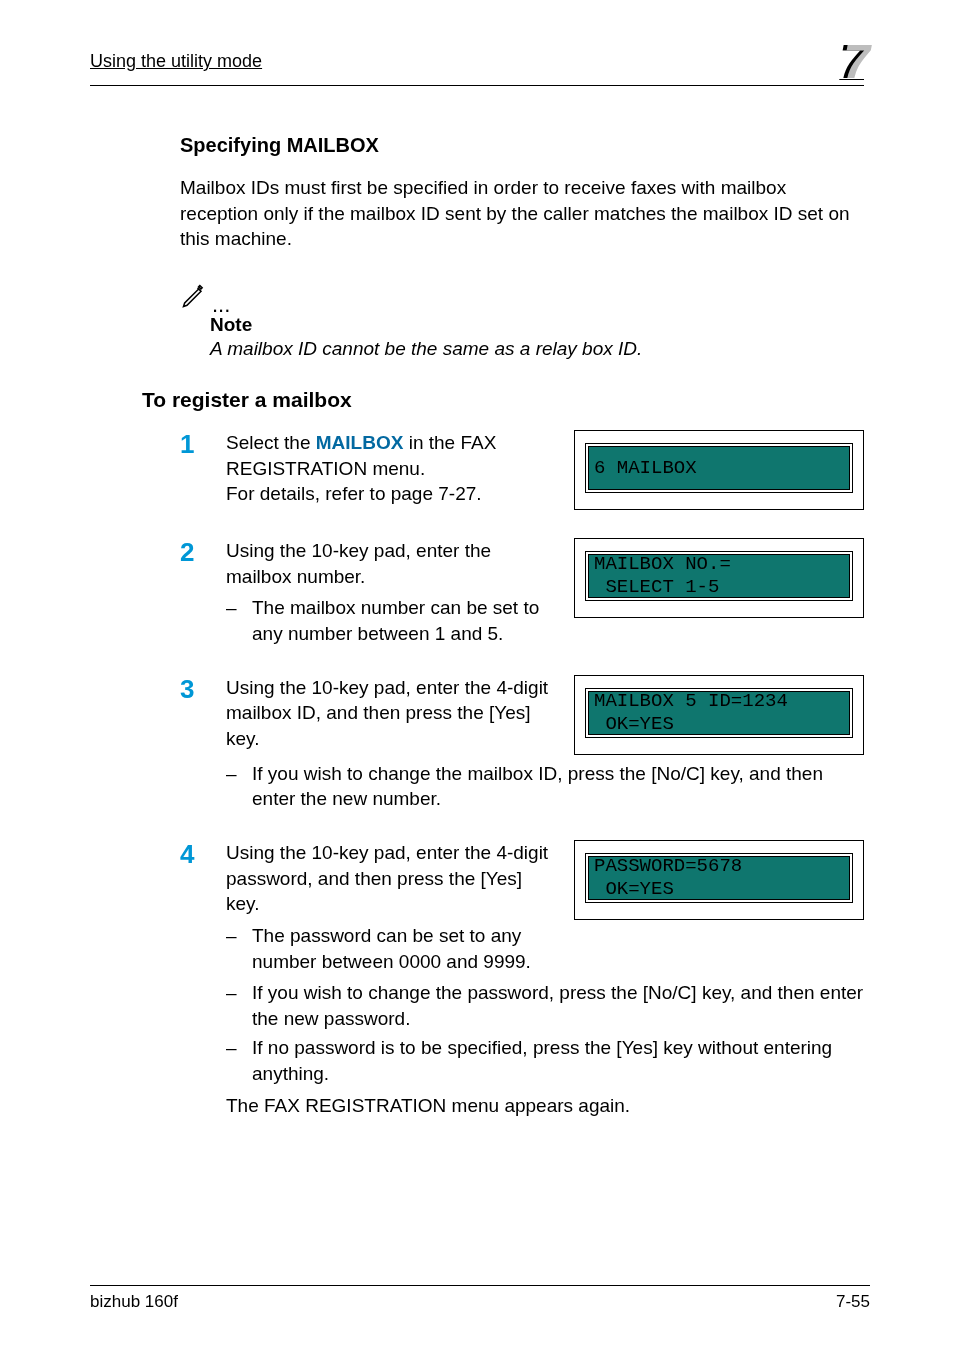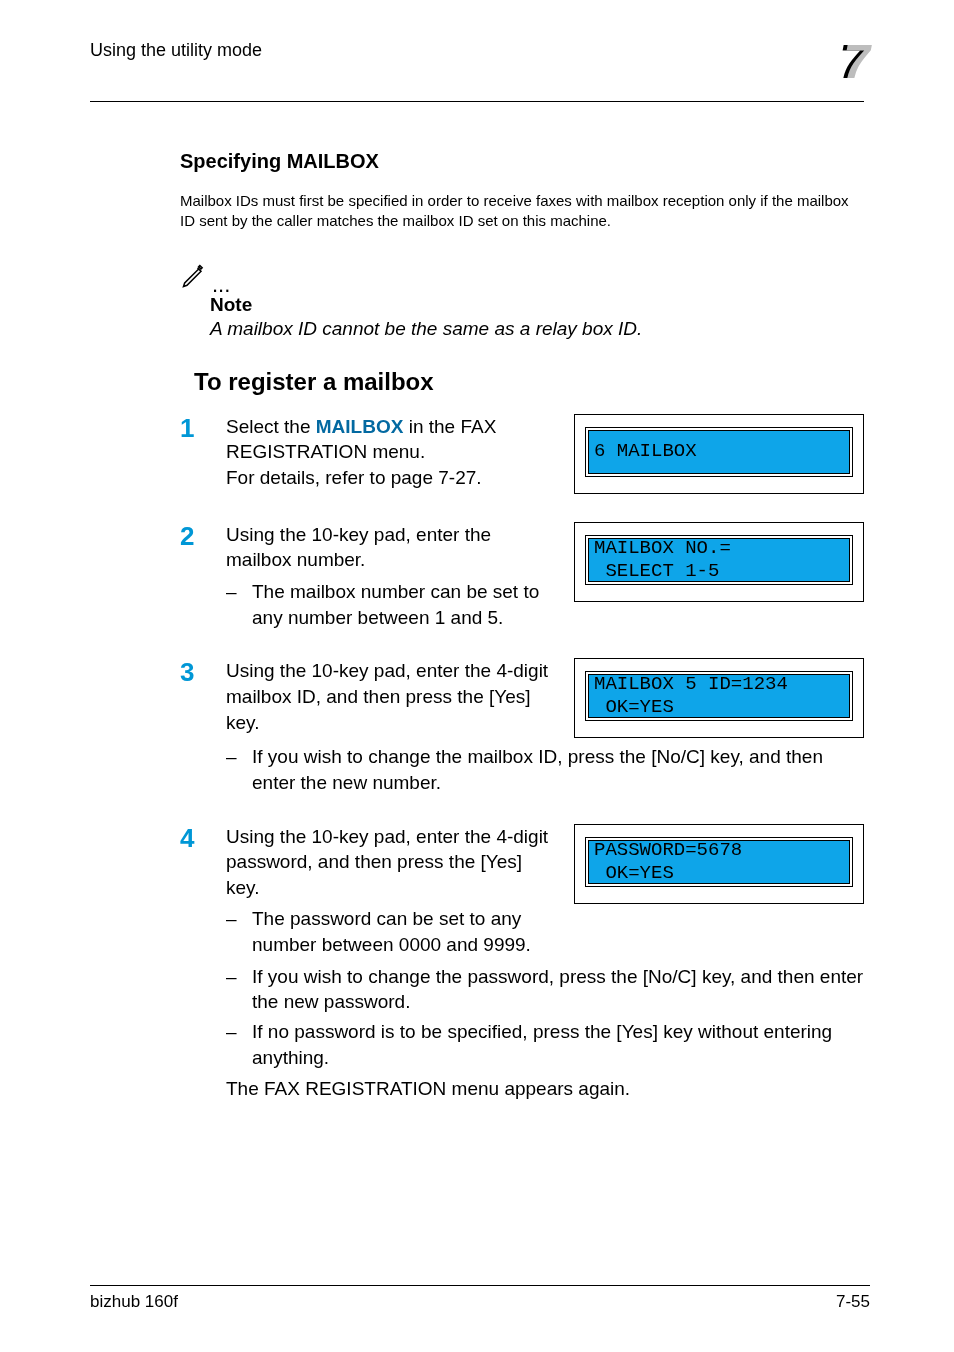--- a/index.html
+++ b/index.html
@@ -1,40 +1,40 @@
 <!DOCTYPE html>
 <html><head>
   <meta charset="utf-8">
   <style>
     * { margin: 0; padding: 0; box-sizing: border-box; }
     html, body { width: 954px; height: 1352px; background: #fff; font-family: Arial, Helvetica, sans-serif; color: #000; }
     .page { position: relative; width: 954px; height: 1352px; padding: 40px 90px 40px 90px; }
-    .header { display: flex; justify-content: space-between; align-items: flex-start; border-bottom: 1px solid #000; padding-bottom: 18px; }
+    .header { display: flex; justify-content: space-between; align-items: center; border-bottom: 1px solid #000; padding-bottom: 2px; text-decoration: underline; }
     .header-title { font-size: 18px; }
     .chapnum { font-size: 48px; font-weight: bold; font-style: italic; line-height: 0.9; letter-spacing: -2px; }
     .chapwrap { position: relative; width: 60px; text-align: right; }
     .chapback { position: absolute; right: -4px; top: -6px; font-size: 48px; font-weight: bold; font-style: italic; color: #bdbdbd; letter-spacing: -2px; }
     .section-title { font-weight: bold; font-size: 20px; margin: 48px 0 18px 90px; }
-    .para { font-size: 15px; line-height: 1.35; margin: 0 0 0 90px; }
+    .para { font-size: 19px; line-height: 1.35; margin: 0 0 0 90px; }
     .noteicon { margin: 30px 0 4px 90px; display: flex; align-items: flex-end; }
     .noteicon svg { width: 28px; height: 28px; }
     .dots { font-size: 22px; margin-left: 4px; position: relative; top: 8px; }
     .notelabel { font-weight: bold; font-size: 19px; margin-left: 120px; }
     .notebody { font-style: italic; font-size: 19px; margin: 2px 0 0 120px; }
-    .subhead { font-weight: bold; font-size: 24px; margin: 28px 0 18px 104px; }
+    .subhead { font-weight: bold; font-size: 21px; margin: 28px 0 18px 52px; }
     .steps { margin-left: 90px; }
     .step { display: flex; align-items: flex-start; margin-bottom: 28px; }
     .stepnum { width: 46px; font-size: 26px; color: #0097d6; font-weight: bold; flex: 0 0 46px; line-height: 1.1; }
     .stepbody { flex: 1; font-size: 19px; line-height: 1.35; }
     .term { color: #0369a1; font-weight: bold; }
     .bullets { list-style: none; margin-top: 6px; }
     .bullets li { position: relative; padding-left: 26px; margin-top: 4px; }
     .bullets li::before { content: "–"; position: absolute; left: 0; top: 0; }
     .lcd-outer { border: 1px solid #000; padding: 12px 10px 16px 10px; width: 290px; flex: 0 0 290px; margin-left: 16px; }
-    .lcd-inner { border: 1px solid #000; background: #0ea5e9; box-shadow: inset 0 0 0 2px #fff, inset 0 0 0 3px #000; padding: 4px 8px; font-family: "Courier New", monospace; font-size: 19px; line-height: 1.2; white-space: pre; height: 50px; display:flex; flex-direction:column; justify-content:center;}
+    .lcd-inner { border: 1px solid #000; background: #0f766e; box-shadow: inset 0 0 0 2px #fff, inset 0 0 0 3px #000; padding: 4px 8px; font-family: "Courier New", monospace; font-size: 19px; line-height: 1.2; white-space: pre; height: 50px; display:flex; flex-direction:column; justify-content:center;}
     .lcd-inner.twoline { height: 50px; justify-content: center; }
     .two-col { display: flex; align-items: flex-start; }
     .two-col .left { flex: 1; }
     .outro { margin-left: 46px; font-size: 19px; margin-top: 8px; text-align: center; }
     .footer { position: absolute; left: 90px; right: 84px; bottom: 40px; border-top: 1px solid #000; display: flex; justify-content: space-between; font-size: 17px; padding-top: 6px; }
   </style>
 </head>
 <body>
 <div class="page">
 

